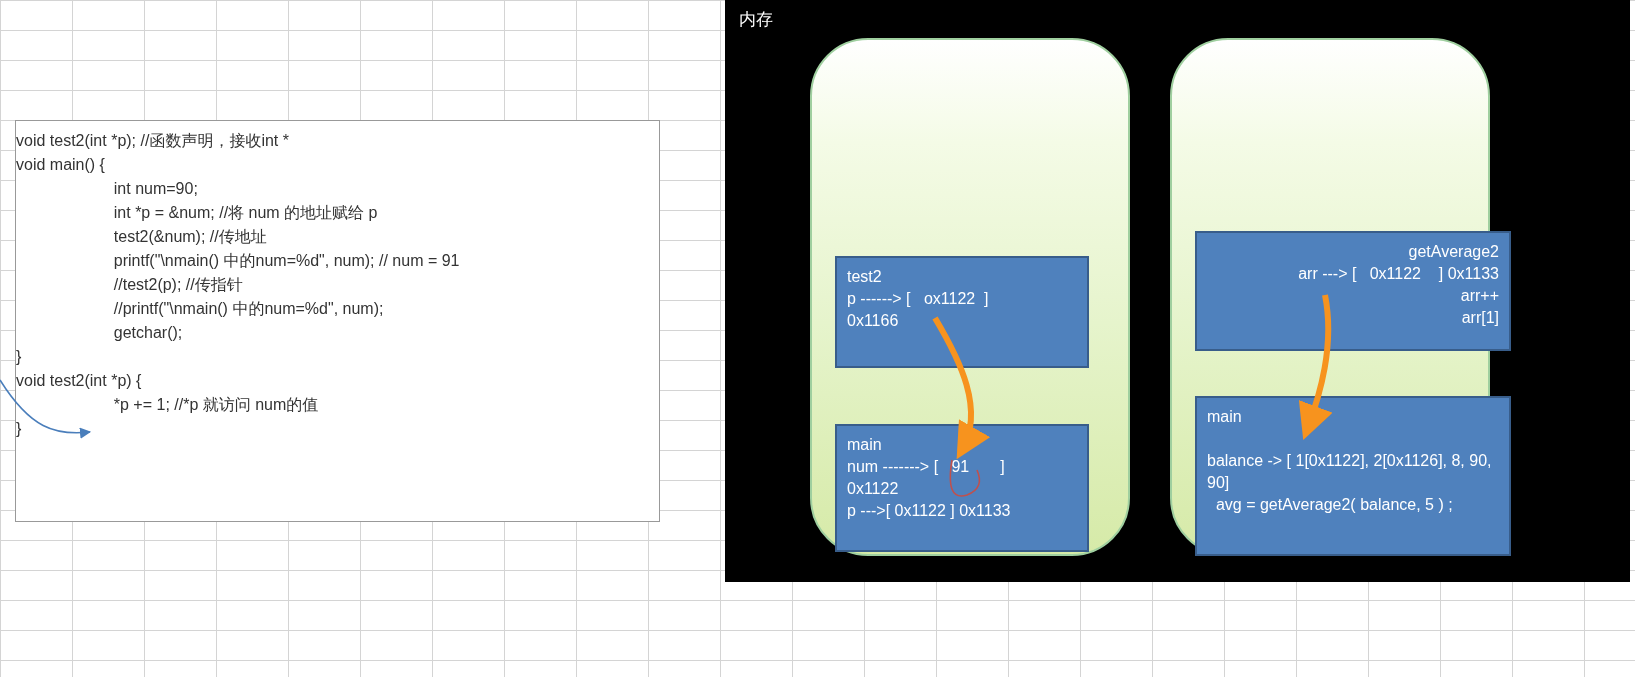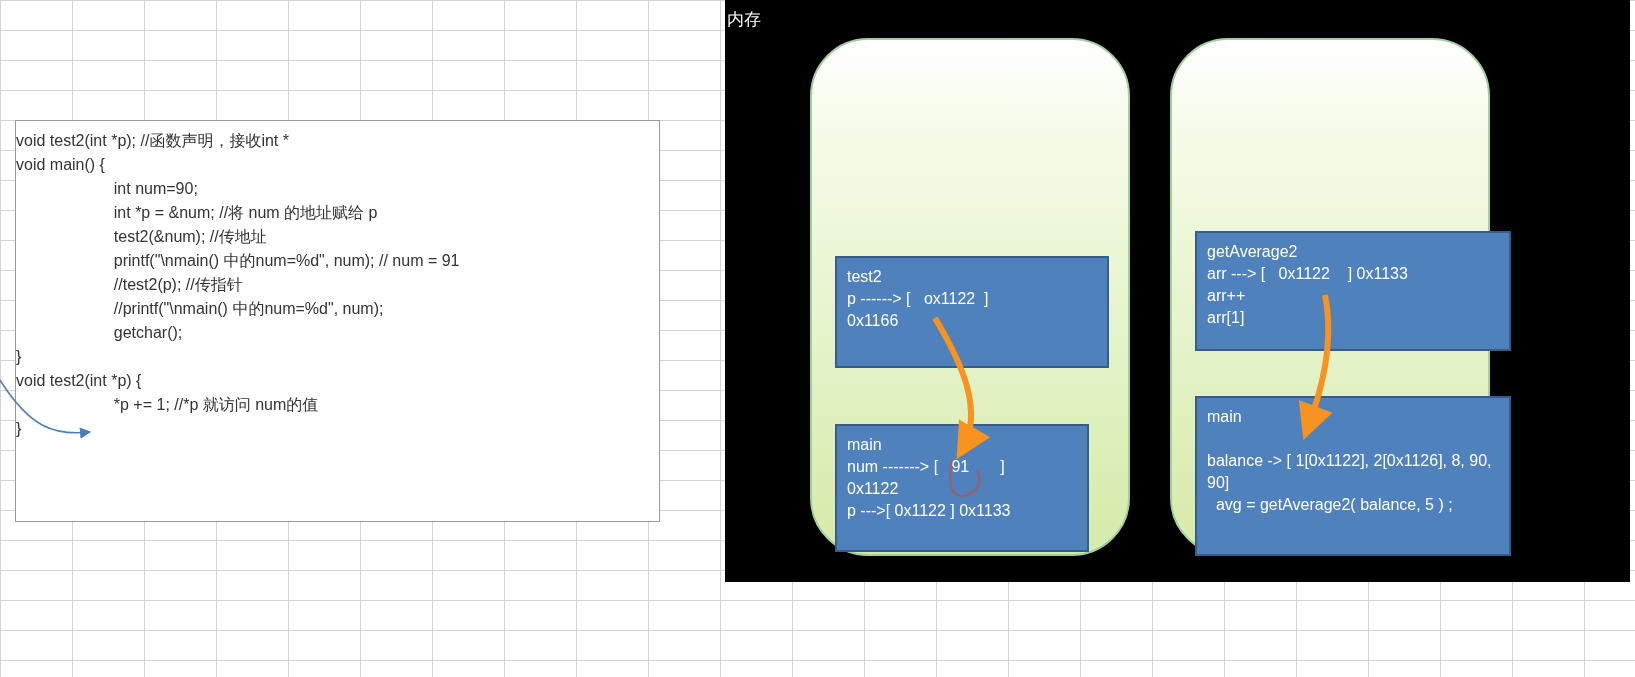--- a/index.html
+++ b/index.html
@@ -46,21 +46,21 @@
     left: 725px;
     top: 0;
     width: 905px;
     height: 582px;
     background: #000;
     z-index: 1;
   }
   .mem-title {
     color: #fff;
     font-size: 17px;
-    padding: 8px 2px;
+    padding: 8px 14px;
   }
   
   .stack {
     position: absolute;
     width: 320px;
     height: 518px;
     border: 2px solid #9fcf9f;
     border-radius: 58px;
     background: linear-gradient(180deg, #ffffff 0%, #f4fbe6 20%, #e6f4cc 55%, #d6eaa8 100%);
     box-sizing: border-box;
@@ -74,23 +74,23 @@
     border: 2px solid #385d8a;
     color: #fff;
     font-size: 16px;
     line-height: 22px;
     padding: 8px 10px;
     box-sizing: border-box;
     white-space: pre-wrap;
     z-index: 3;
   }
   
-  .b-test2   { left: 110px;  top: 256px; width: 274px; height: 112px; }
+  .b-test2   { left: 110px;  top: 256px; width: 254px; height: 112px; }
   .b-main1   { left: 110px;  top: 424px; width: 254px; height: 128px; }
-  .b-get     { left: 470px;  top: 231px; width: 316px; height: 120px; }
+  .b-get     { left: 470px;  top: 231px; width: 316px; height: 120px; text-align: right; }
   .b-main2   { left: 470px;  top: 396px; width: 316px; height: 160px; }
   
   svg.overlay {
     position: absolute;
     left: 0; top: 0;
     pointer-events: none;
   }
   .red-scribble {
     position: absolute;
     pointer-events: none;

